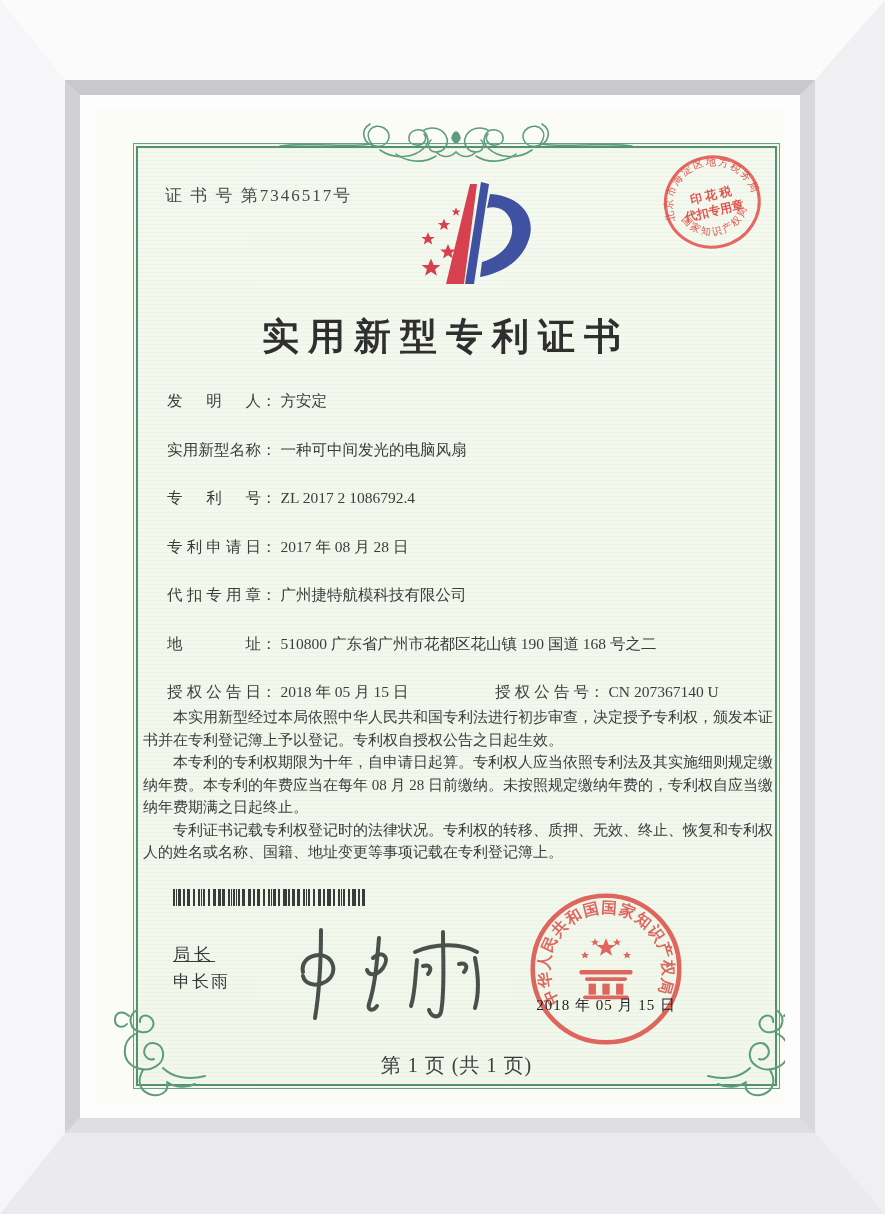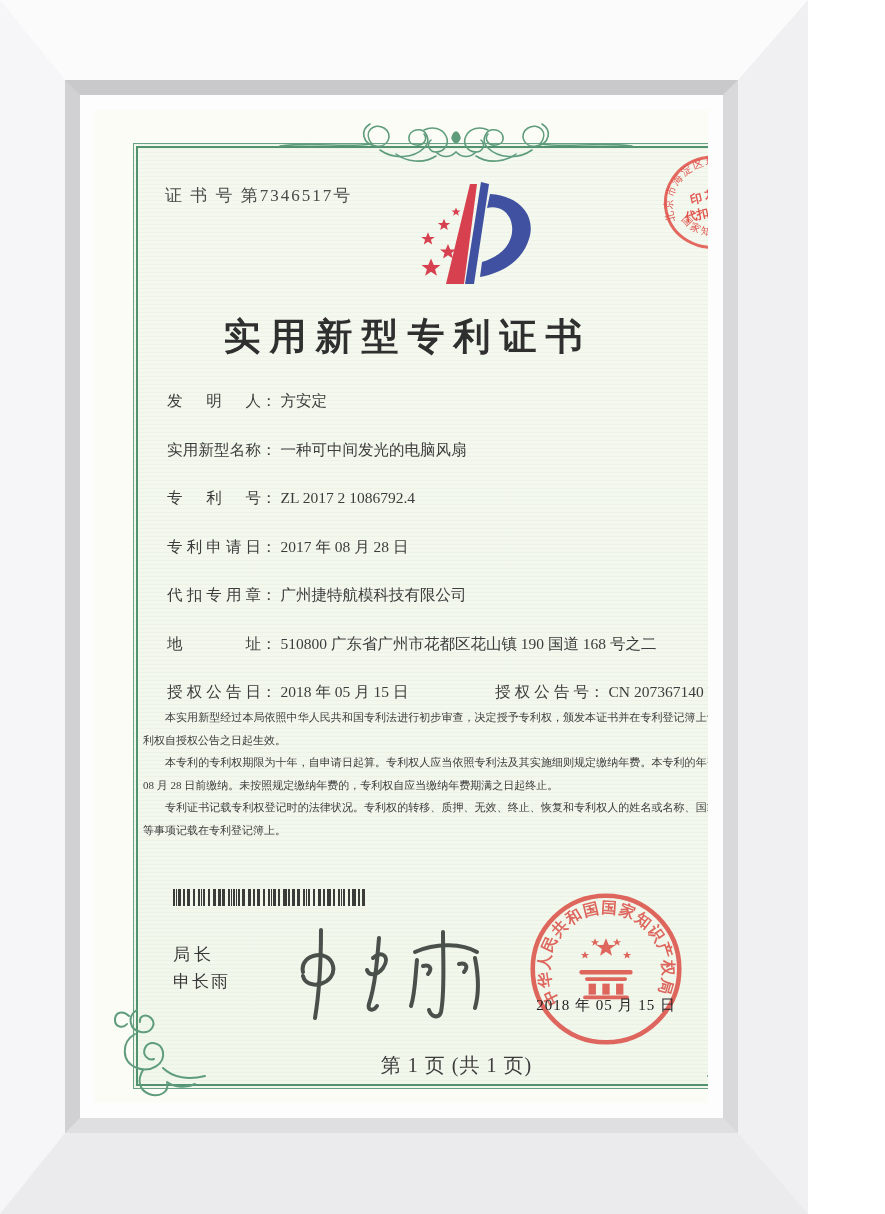--- a/index.html
+++ b/index.html
@@ -1,17 +1,17 @@
 <!DOCTYPE html>
 <html><head>
 <meta charset="utf-8">
 <style>
   html,body{margin:0;padding:0;background:#ffffff;}
   body{font-family:"Liberation Serif","DejaVu Serif",serif;}
-  .shot{position:relative;width:808px;height:1214px;overflow:hidden;background:#fdfdfd;}
+  .shot{position:relative;width:885px;height:1214px;overflow:hidden;background:#fdfdfd;}
 
   
   .frame{position:absolute;inset:0;box-sizing:border-box;
          border-style:solid;border-width:80px 70px 81px 65px;
          border-color:#fbfbfc #f0f0f2 #ebebed #f6f6f8;background:transparent;}
   .bevel{position:absolute;inset:0;box-sizing:border-box;
          border:15px solid;border-color:#c9c9cc #d9d9db #dfdfe1 #d1d1d4;}
 
   
   .paper{position:absolute;inset:15px;background:#fbfcf6;overflow:hidden;}
@@ -30,32 +30,32 @@
   .title{position:absolute;left:0;top:196px;width:100%;margin:6px;text-align:center;
          font-size:37px;font-weight:bold;letter-spacing:9px;color:#2f2f2f;}
 
   .fields{position:absolute;left:72px;top:281px;width:600px;font-size:15.5px;color:#3c3c3c;}
   .frow{margin-bottom:27.5px;white-space:nowrap;}
   .lbl{display:inline-block;width:94px;text-align:justify;text-align-last:justify;vertical-align:bottom;}
   .colon{display:inline-block;margin-right:4px;}
   .grant{position:relative;}
   .grant .pair2{position:absolute;left:328px;top:0;}
 
-  .paras{position:absolute;left:48px;top:596px;width:630px;font-size:11px;line-height:22.5px;
+  .paras{position:absolute;left:48px;top:596px;width:630px;font-size:15px;line-height:22.5px;
          text-align:justify;color:#3c3c3c;}
   .paras p{margin:0;text-indent:2em;}
 
   .barcode{position:absolute;left:78px;top:779px;width:194px;height:17px;opacity:.85;
     background-image:
       repeating-linear-gradient(90deg,#1c1c1c 0 2px,transparent 2px 5px),
       repeating-linear-gradient(90deg,#1c1c1c 0 1px,transparent 1px 7px),
       repeating-linear-gradient(90deg,transparent 0 3px,#1c1c1c 3px 4px,transparent 4px 11px);}
 
   .officer{position:absolute;left:78px;top:833px;font-size:17px;color:#3a3a3a;}
-  .officer .o1{letter-spacing:4px;}
+  .officer .o1{letter-spacing:4px;text-decoration:underline;}
   .officer .o2{margin-top:4px;letter-spacing:2px;}
 
   .signature{position:absolute;left:182px;top:812px;}
 
   .seal{position:absolute;left:424px;top:772px;mix-blend-mode:multiply;}
   .seal-date{position:absolute;left:424px;top:886px;width:174px;text-align:center;
              font-size:15px;letter-spacing:1px;color:#222;}
 
   .tax-stamp{position:absolute;left:552px;top:32px;transform:rotate(-13deg);mix-blend-mode:multiply;}
 

